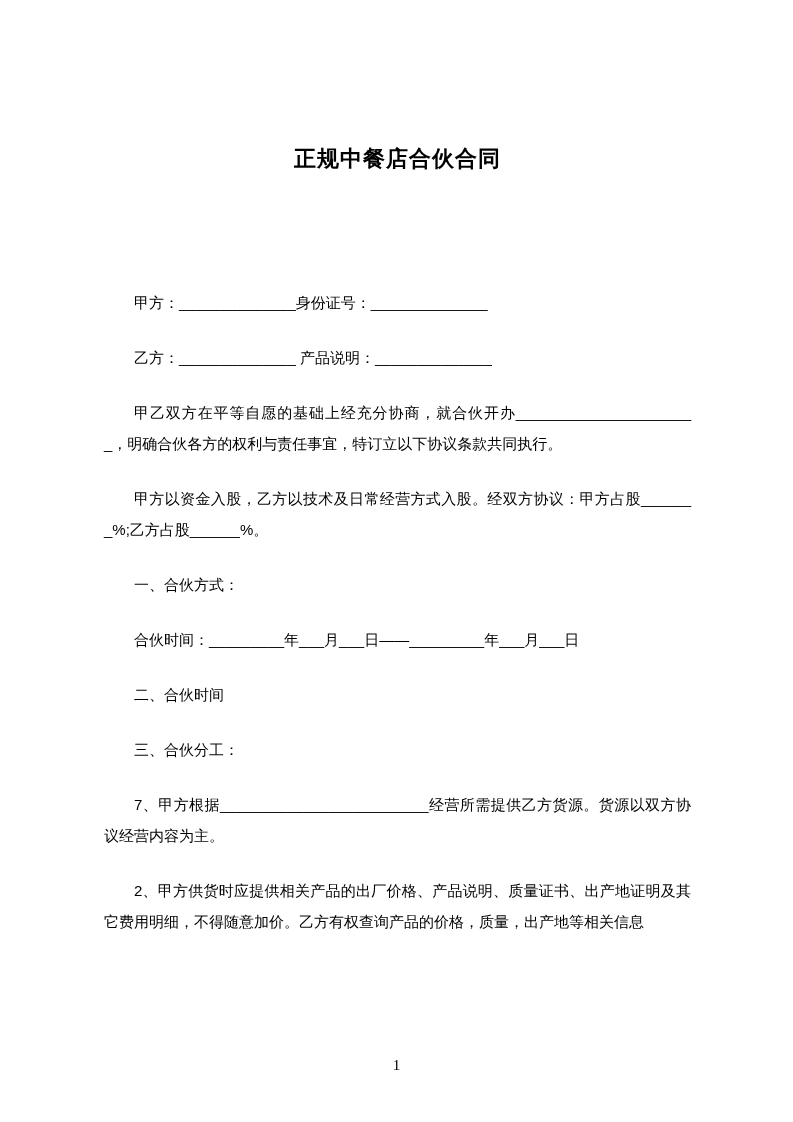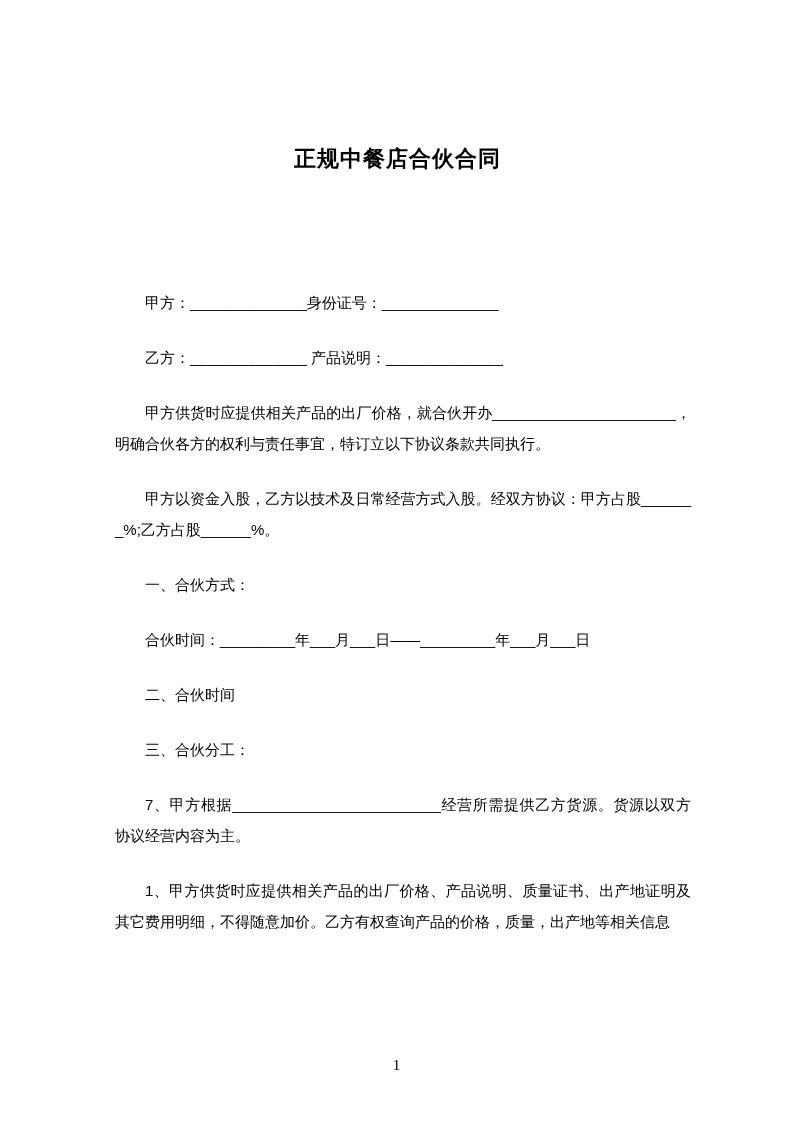--- a/index.html
+++ b/index.html
@@ -25,21 +25,20 @@
     margin-bottom: 112px;
     letter-spacing: 1px;
   }
   .para {
     font-size: 15px;
     line-height: 31px;
     text-indent: 2em;
     margin-bottom: 24px;
     word-break: break-all;
     text-align: justify;
-    margin-left: 11px;
   }
   .footer {
     position: absolute;
     bottom: 48px;
     left: 0;
     width: 100%;
     text-align: center;
     font-size: 15px;
     font-family: "Liberation Serif", "DejaVu Serif", serif;
     color: #000000;
@@ -49,32 +48,32 @@
 <body>
 
 <div class="page">
 
   <h1 class="title">正规中餐店合伙合同</h1>
 
   <p class="para">甲方：______________身份证号：______________</p>
 
   <p class="para">乙方：______________ 产品说明：______________</p>
 
-  <p class="para">甲方供货时应提供相关产品的出厂价格，就合伙开办______________________，明确合伙各方的权利与责任事宜，特订立以下协议条款共同执行。</p>
+  <p class="para">甲乙双方在平等自愿的基础上经充分协商，就合伙开办______________________，明确合伙各方的权利与责任事宜，特订立以下协议条款共同执行。</p>
 
   <p class="para">甲方以资金入股，乙方以技术及日常经营方式入股。经双方协议：甲方占股_______%;乙方占股______%。</p>
 
   <p class="para">一、合伙方式：</p>
 
 
   <p class="para">合伙时间：_________年___月___日——_________年___月___日</p>
 
   <p class="para">二、合伙时间</p>
 
   <p class="para">三、合伙分工：</p>
 
   <p class="para">7、甲方根据_________________________经营所需提供乙方货源。货源以双方协议经营内容为主。</p>
 
-  <p class="para">1、甲方供货时应提供相关产品的出厂价格、产品说明、质量证书、出产地证明及其它费用明细，不得随意加价。乙方有权查询产品的价格，质量，出产地等相关信息</p>
+  <p class="para">2、甲方供货时应提供相关产品的出厂价格、产品说明、质量证书、出产地证明及其它费用明细，不得随意加价。乙方有权查询产品的价格，质量，出产地等相关信息</p>
 
   <div class="footer">1</div>
 
 </div>
 
 </body></html>

